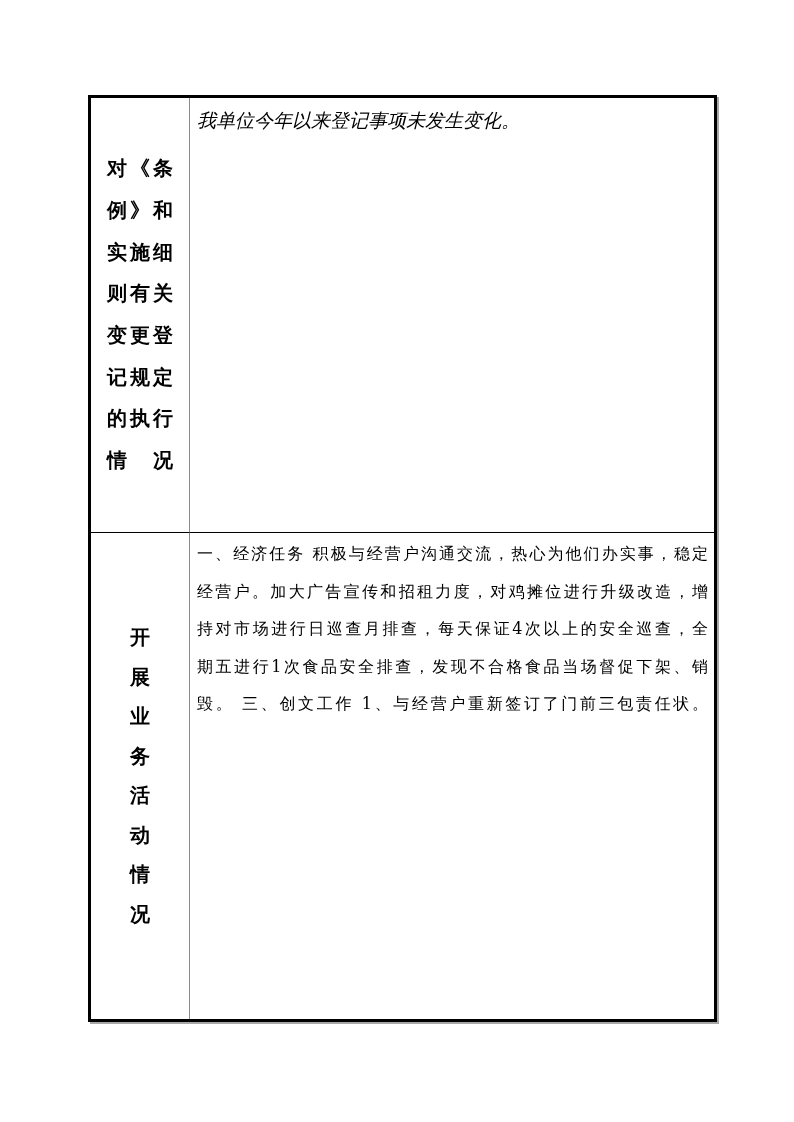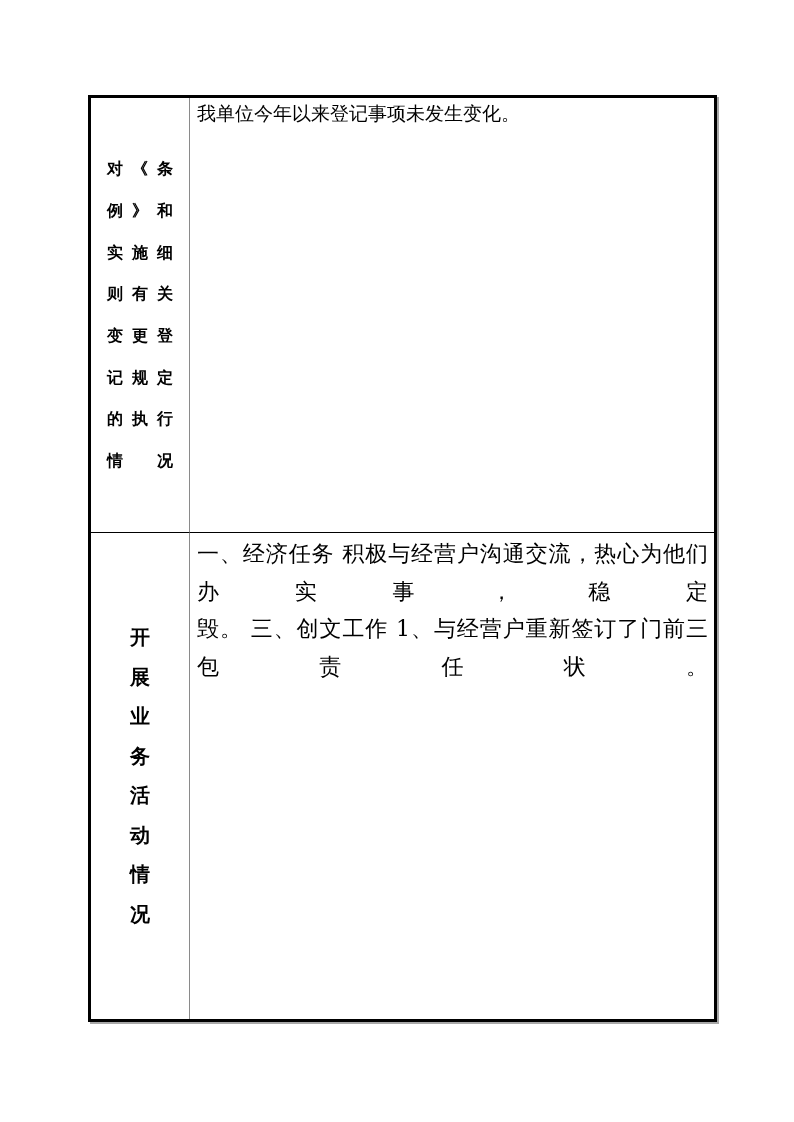--- a/index.html
+++ b/index.html
@@ -39,54 +39,55 @@
     justify-content: center;
   }
   .row-top {
     border-bottom: 1.5px solid #000000;
   }
   
   .vblock-justify {
     width: 66px;
   }
   .vblock-justify .vline {
-    font-size: 16px;
+    font-size: 20px;
     font-weight: 700;
     line-height: 41.7px;
     text-align: justify;
     text-align-last: justify;
     white-space: nowrap;
   }
   
   .vblock-center {
     width: 66px;
   }
   .vblock-center .vline {
     font-size: 20px;
     font-weight: 700;
     line-height: 39.5px;
     text-align: center;
   }
   .content-cell {
     padding: 0 6px 0 7px;
   }
   .content-cell.row-top {
-    padding-top: 3px;
+    padding-top: 10px;
+    font-style: italic;
   }
   .single-para {
     font-size: 19px;
     line-height: 24px;
     text-align: left;
     word-break: break-all;
   }
   .body-block {
     padding-top: 2px;
   }
   .body-line {
-    font-size: 22px;
+    font-size: 16px;
     line-height: 37.5px;
     text-align: justify;
     text-align-last: justify;
     word-break: break-all;
     overflow: hidden;
   }
 </style>
 </head>
 <body>
 
@@ -119,19 +120,22 @@
         <div class="vline">活</div>
         <div class="vline">动</div>
         <div class="vline">情</div>
         <div class="vline">况</div>
       </div>
     </div>
 
     <div class="cell content-cell">
       <div class="body-block">
         <div class="body-line">一、经济任务 积极与经营户沟通交流，热心为他们办实事，稳定</div>
+        <div class="body-line">经营户。加大广告宣传和招租力度，对鸡摊位进行升级改造，增</div>
+        <div class="body-line">持对市场进行日巡查月排查，每天保证4次以上的安全巡查，全</div>
+        <div class="body-line">期五进行1次食品安全排查，发现不合格食品当场督促下架、销</div>
         <div class="body-line">毁。 三、创文工作 1、与经营户重新签订了门前三包责任状。</div>
 
       </div>
     </div>
 
   </div>
 </div>
 
 </body></html>

